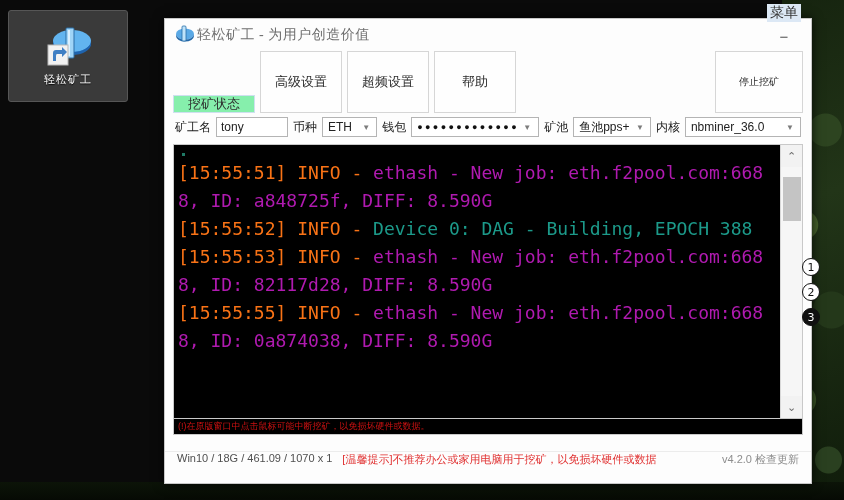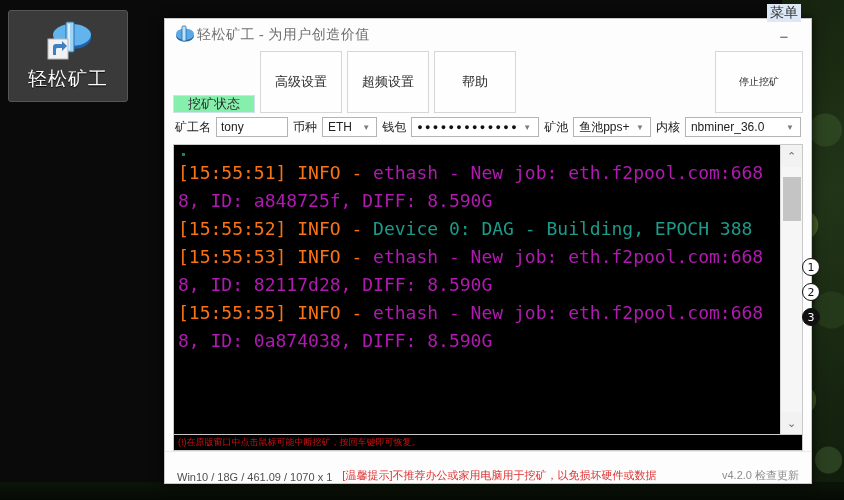--- a/index.html
+++ b/index.html
@@ -49,21 +49,21 @@
     align-items: center;
     justify-content: center;
     gap: 2px;
   }
   .shortcut-glyph {
     position: relative;
     width: 52px; height: 44px;
   }
   .shortcut-label {
     color: #ffffff;
-    font-size: 19px;
+    font-size: 11px;
     letter-spacing: 1px;
     text-shadow: 0 1px 1px #000;
   }
 
   
   .window {
     position: absolute;
     left: 164px; top: 18px;
     width: 648px; height: 466px;
     background: #fdfdfd;
@@ -275,28 +275,29 @@
     padding-left: 4px;
     white-space: nowrap;
     overflow: hidden;
     flex-shrink: 0;
   }
 
   
   .statusbar {
     height: 32px;
     display: flex;
-    align-items: flex-end;
+    align-items: flex-start;
     padding: 0 12px;
     gap: 10px;
     font-size: 11px;
     color: #4a4a4a;
     flex-shrink: 0;
     border-top: 1px solid #ececec;
     background: #fdfdfd;
+    margin-top: 16px;
   }
   .sys-info { color: #4f4f4f; white-space: nowrap; }
   .sb-warn { color: #e03030; white-space: nowrap; }
   .sb-right { margin-left: auto; color: #8d8d8d; white-space: nowrap; }
 
   
   .markers {
     position: absolute;
     right: 24px; top: 258px;
     display: flex;
@@ -406,21 +407,21 @@
       <div class="console" id="console-body"><div><span class="c-ts">[15:55:51] INFO - </span><span class="c-pink">ethash - New job: eth.f2pool.com:6688, ID: a848725f, DIFF: 8.590G</span></div><div><span class="c-ts">[15:55:52] INFO - </span><span class="c-teal">Device 0: DAG - Building, EPOCH 388</span></div><div><span class="c-ts">[15:55:53] INFO - </span><span class="c-pink">ethash - New job: eth.f2pool.com:6688, ID: 82117d28, DIFF: 8.590G</span></div><div><span class="c-ts">[15:55:55] INFO - </span><span class="c-pink">ethash - New job: eth.f2pool.com:6688, ID: 0a874038, DIFF: 8.590G</span></div></div>
       <div class="sb">
         <div class="sb-arrow">⌃</div>
         <div class="sb-track">
           <div class="sb-thumb"></div>
         </div>
         <div class="sb-arrow">⌄</div>
       </div>
     </div>
 
-    <div class="rednote">(!)在原版窗口中点击鼠标可能中断挖矿，按回车键即可恢复。</div>
+    <div class="rednote">(!)在原版窗口中点击鼠标可能中断挖矿，以免损坏硬件或数据。</div>
 
     <div class="statusbar">
       <span class="sys-info">Win10  / 18G / 461.09 / 1070 x 1</span>
       <span class="sb-warn">[温馨提示]不推荐办公或家用电脑用于挖矿，以免损坏硬件或数据</span>
       <span class="sb-right">v4.2.0 检查更新</span>
     </div>
   </div>
 
   <div class="markers">
     <div class="marker">1</div>

